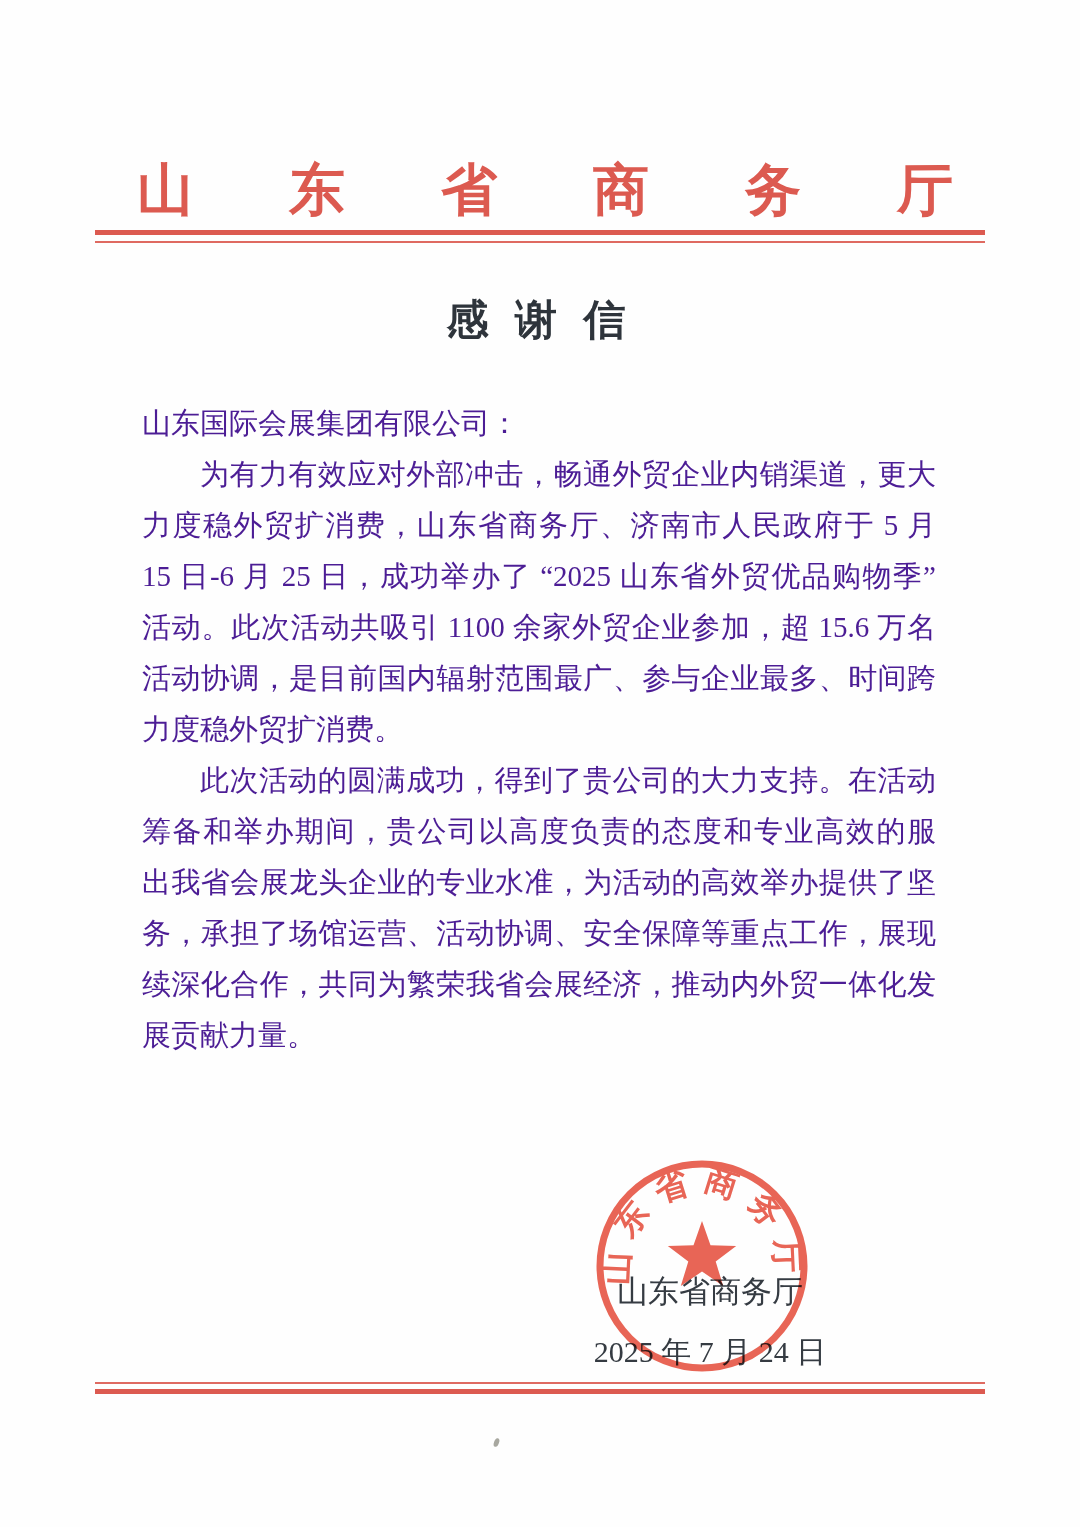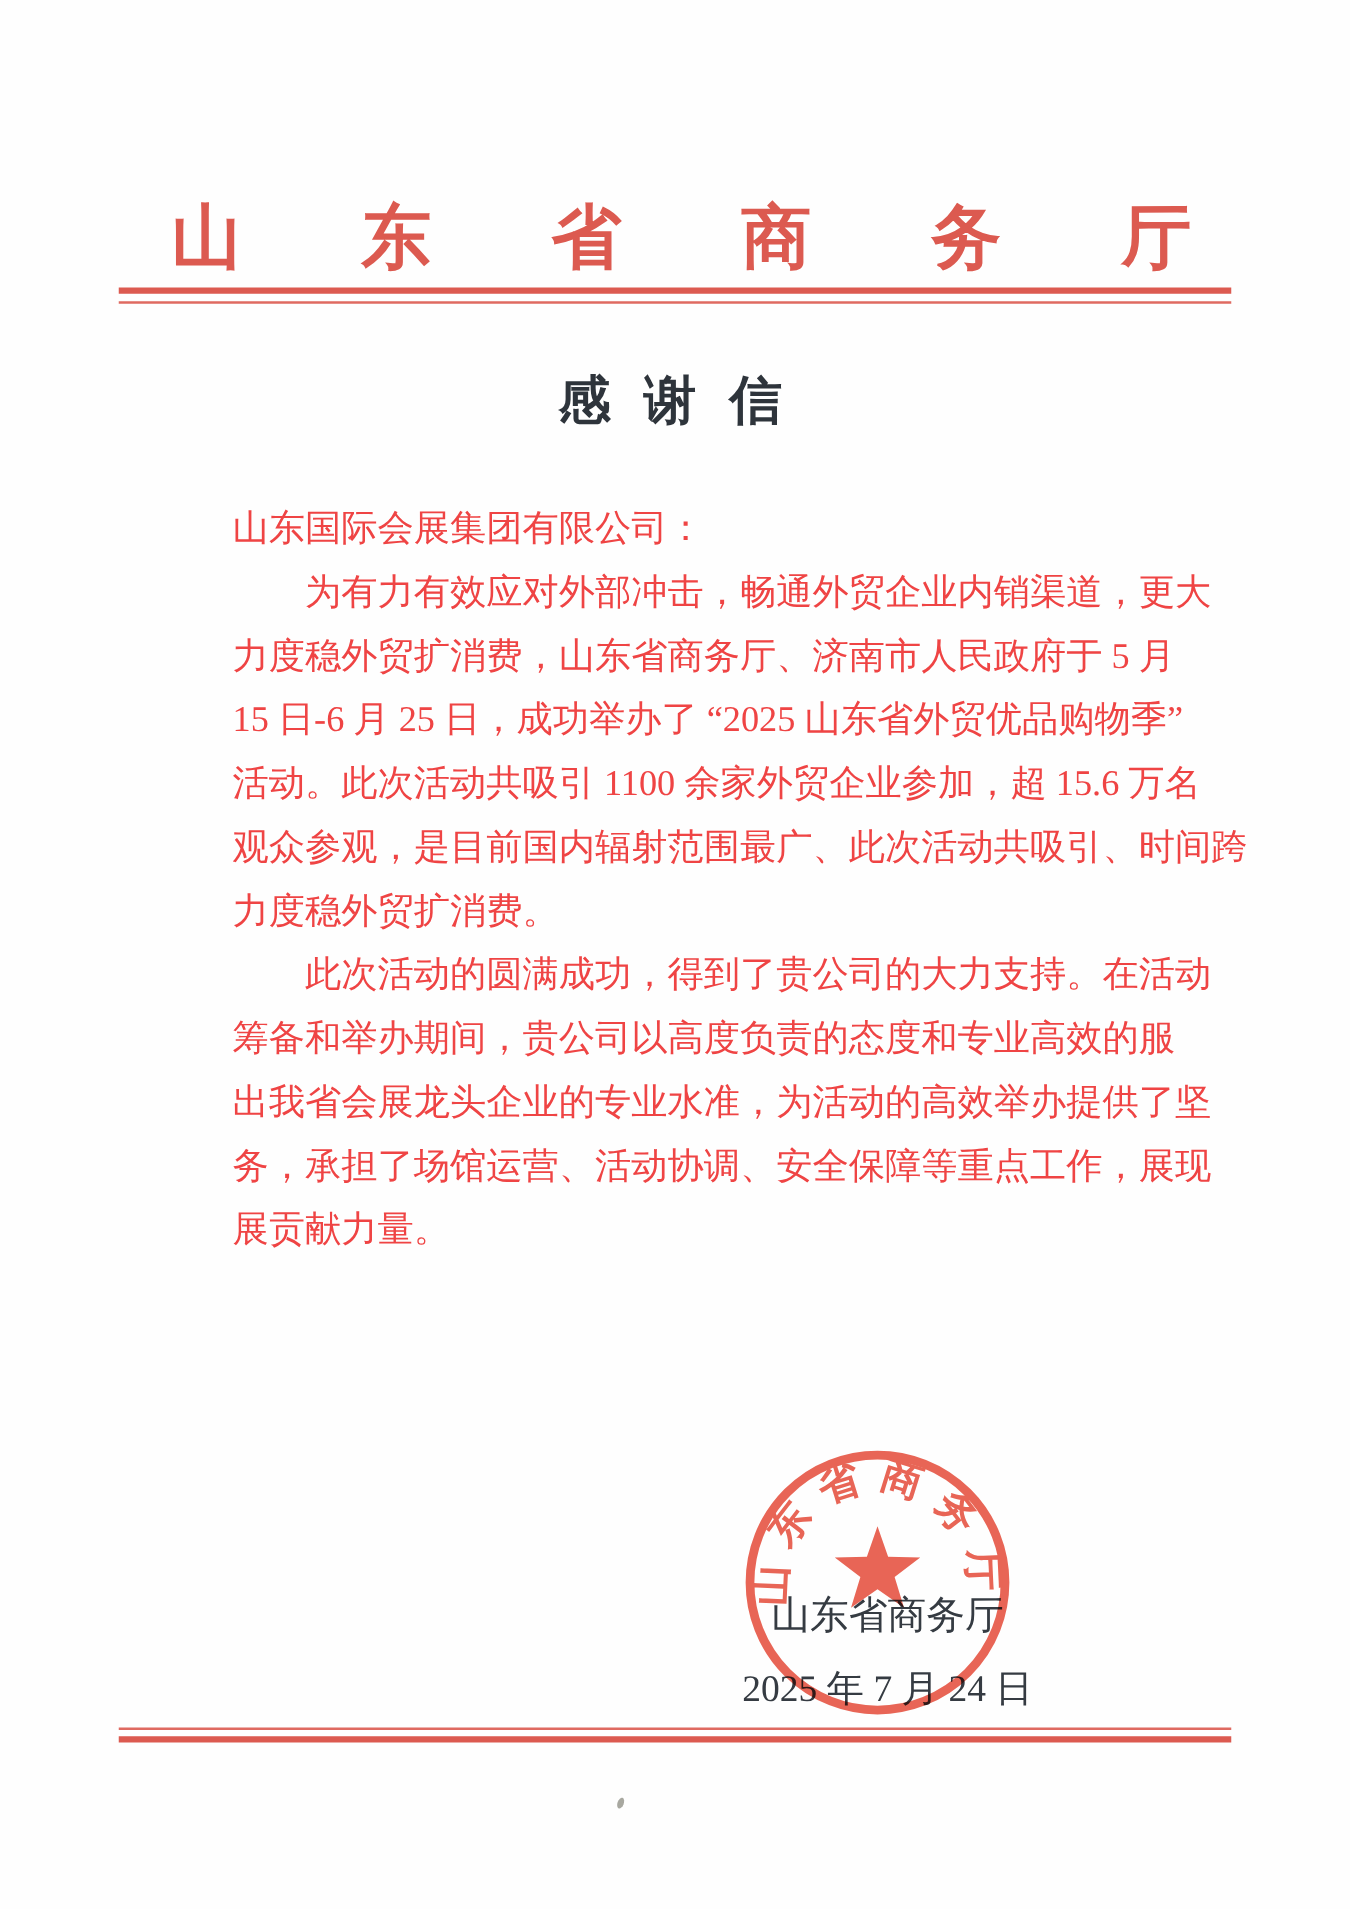--- a/index.html
+++ b/index.html
@@ -38,22 +38,21 @@
 
   
   .content {
     position: absolute;
     left: 142px; top: 398px; width: 794px;
     font-size: 29px;
   }
   .line {
     line-height: 51px;
     white-space: nowrap;
-    color: #ef4444;
-    margin-left: 44px;
+    color: #4c1d95;
   }
   .line.j { text-align: justify; text-align-last: justify; text-justify: inter-character; }
   .line.indent { text-indent: 58px; }
   .salutation { line-height: 51px; }
 
   
   .signature-block {
     position: absolute;
     left: 535px; top: 1274px; width: 350px;
     text-align: center; color: #353b42;
@@ -104,32 +103,33 @@
   <div class="doc-title">感 谢 信</div>
 
   <div class="content">
     <div class="line salutation">山东国际会展集团有限公司：</div>
 
     <div>
       <div class="line j indent">为有力有效应对外部冲击，畅通外贸企业内销渠道，更大</div>
       <div class="line j">力度稳外贸扩消费，山东省商务厅、济南市人民政府于 5 月</div>
       <div class="line j">15 日-6 月 25 日，成功举办了 “2025 山东省外贸优品购物季”</div>
       <div class="line j">活动。此次活动共吸引 1100 余家外贸企业参加，超 15.6 万名</div>
-      <div class="line j">观众参观，是目前国内辐射范围最广、此次活动共吸引、时间跨</div>
+      <div class="line j">活动协调，是目前国内辐射范围最广、参与企业最多、时间跨</div>
       <div class="line">力度稳外贸扩消费。</div>
     </div>
 
     <div>
       <div class="line j indent">此次活动的圆满成功，得到了贵公司的大力支持。在活动</div>
       <div class="line j">筹备和举办期间，贵公司以高度负责的态度和专业高效的服</div>
       <div class="line j">出我省会展龙头企业的专业水准，为活动的高效举办提供了坚</div>
       <div class="line j">务，承担了场馆运营、活动协调、安全保障等重点工作，展现</div>
     </div>
 
     <div>
+      <div class="line j">续深化合作，共同为繁荣我省会展经济，推动内外贸一体化发</div>
       <div class="line">展贡献力量。</div>
     </div>
   </div>
 
   <div class="signature-block">
     <div class="signature-org">山东省商务厅</div>
     <div class="signature-date">2025 年 7 月 24 日</div>
   </div>
 
   <svg class="seal" viewBox="0 0 260 260">

